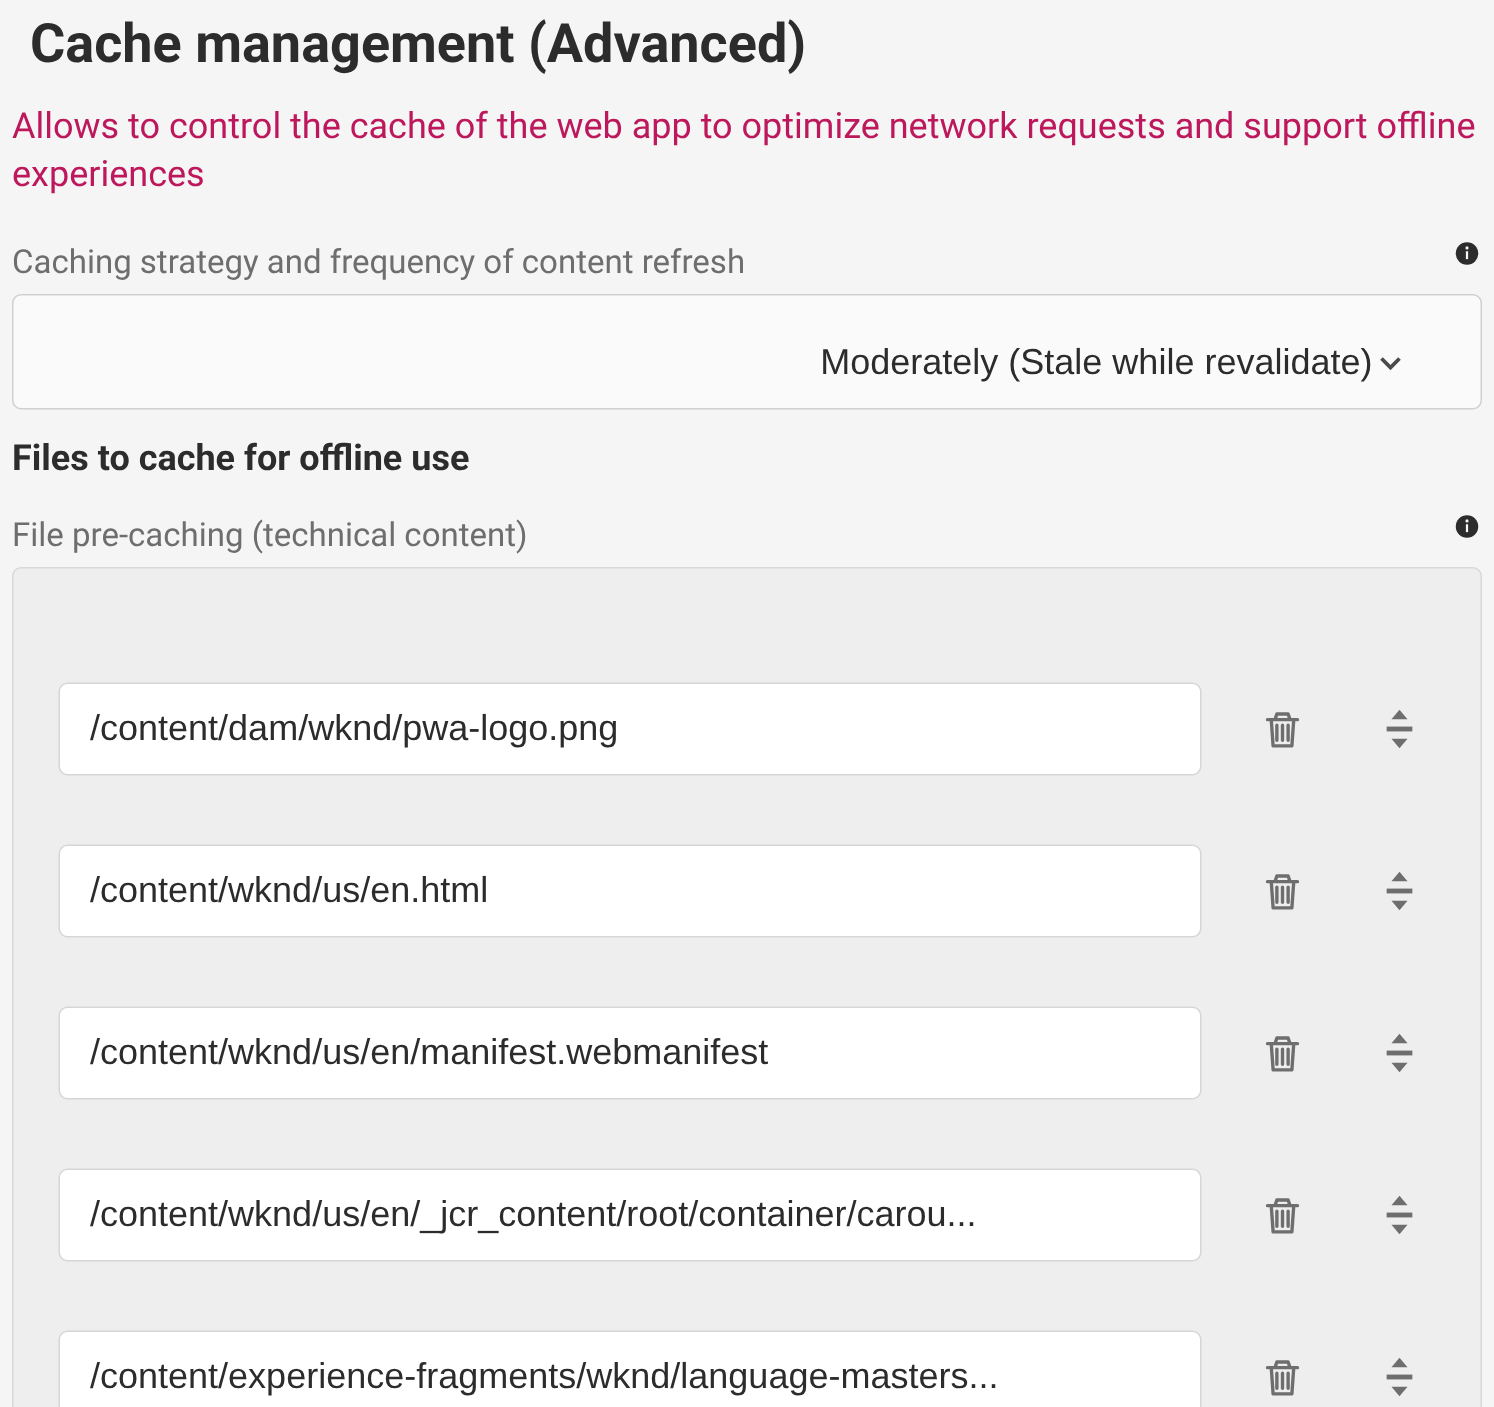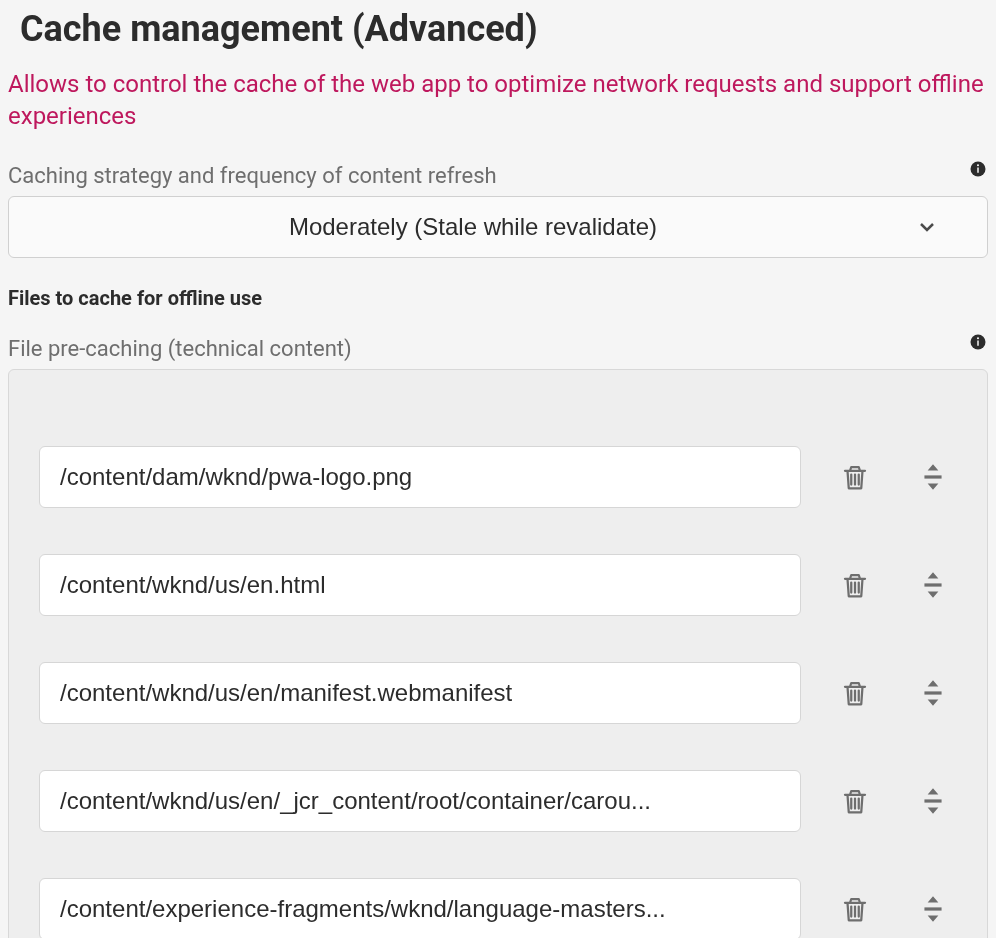--- a/index.html
+++ b/index.html
@@ -32,23 +32,23 @@
       align-items: center;
       justify-content: space-between;
       margin-bottom: 8px;
     }
     .field-label {
       font-size: 22px;
       color: #6e6e6e;
       margin-top: 12px;
     }
     .subsection-title {
-      font-size: 20px;
-      color: #2c2c2c;
-      margin-top: 28px;
+      font-size: 24px;
+      color: #2c2c2c;
+      margin-top: 18px;
       margin-bottom: 14px;
     }
     .info-icon {
       width: 20px;
       height: 20px;
       display: flex;
       align-items: center;
       justify-content: center;
       color: #2c2c2c;
       cursor: pointer;
@@ -60,26 +60,26 @@
     }
     .select-wrapper {
       position: relative;
       width: 100%;
     }
     .select {
       width: 100%;
       background: #fafafa;
       border: 1px solid #d0d0d0;
       border-radius: 6px;
-      padding: 16px 48px 16px 22px;
+      padding: 31px 48px 16px 22px;
       font-size: 24px;
       color: #2c2c2c;
       appearance: none;
       cursor: pointer;
-      text-align: center;
+      text-align: right;
       display: flex;
       align-items: center;
       justify-content: space-between;
     }
     .select-text {
       flex: 1;
     }
     .chevron {
       width: 24px;
       height: 24px;

